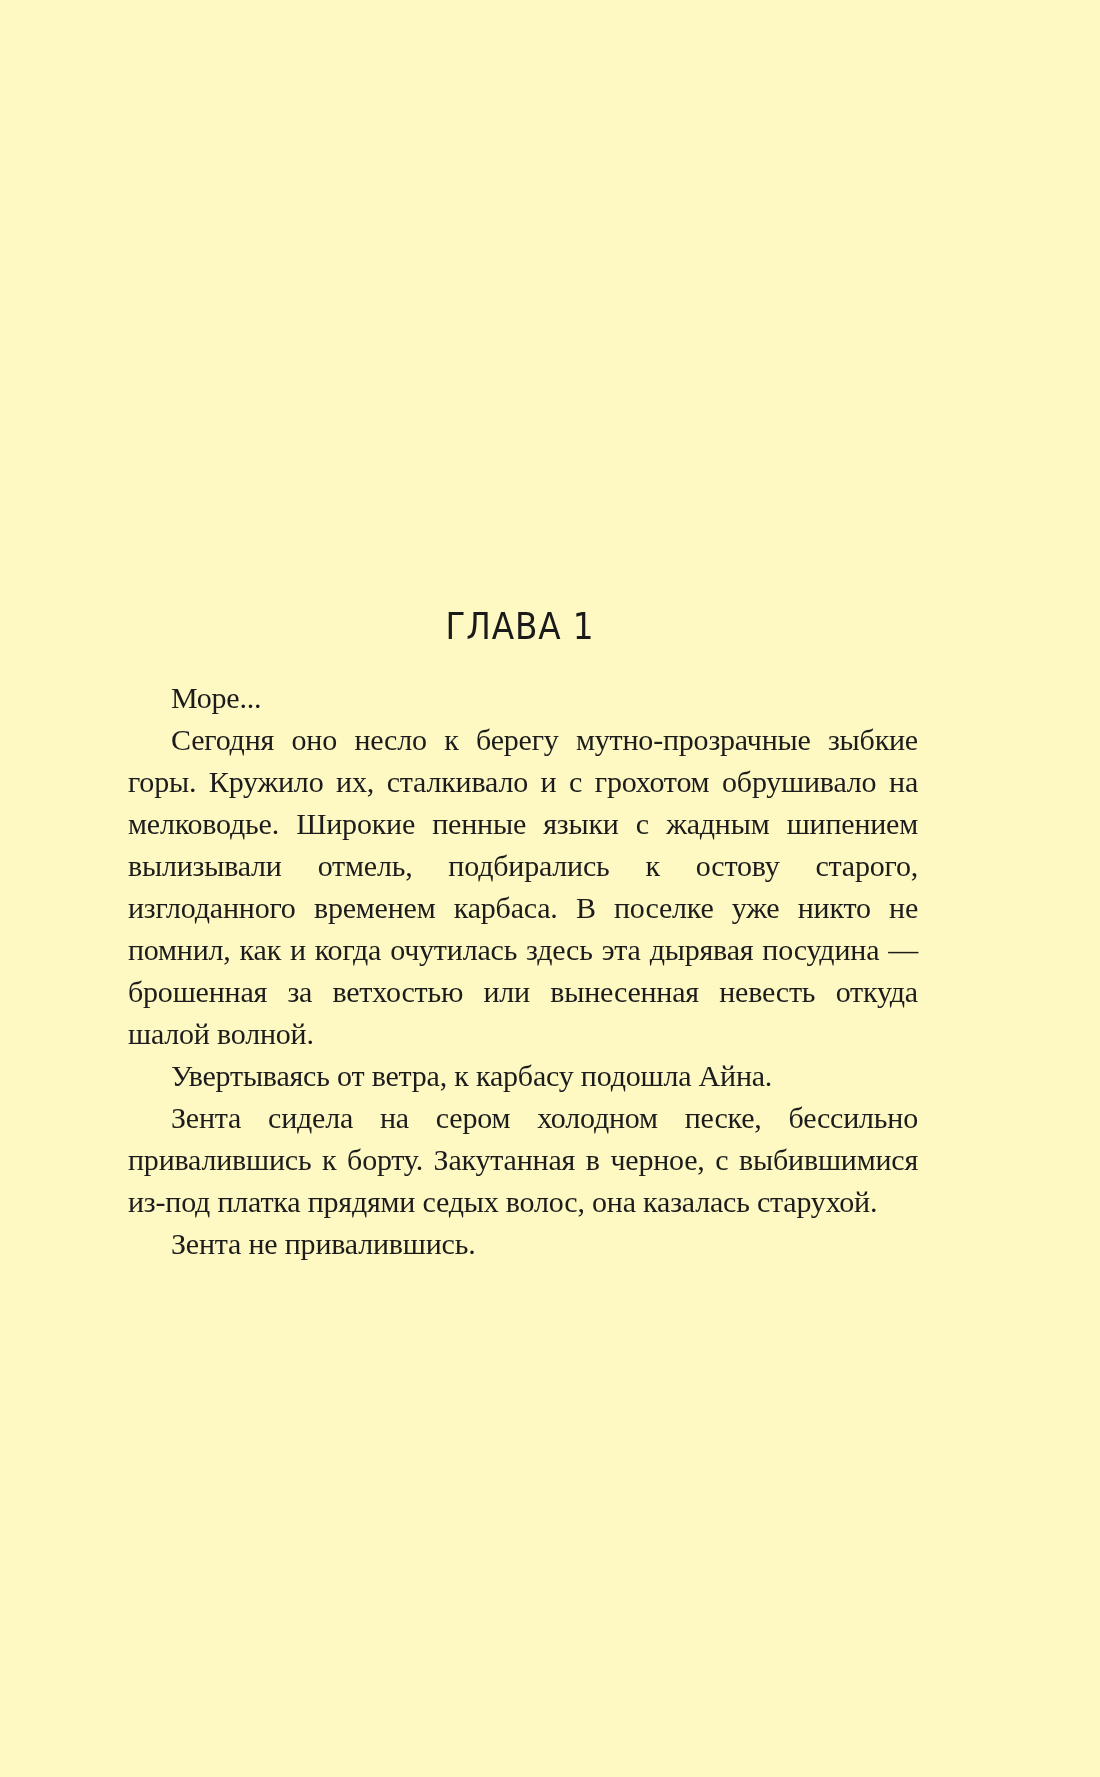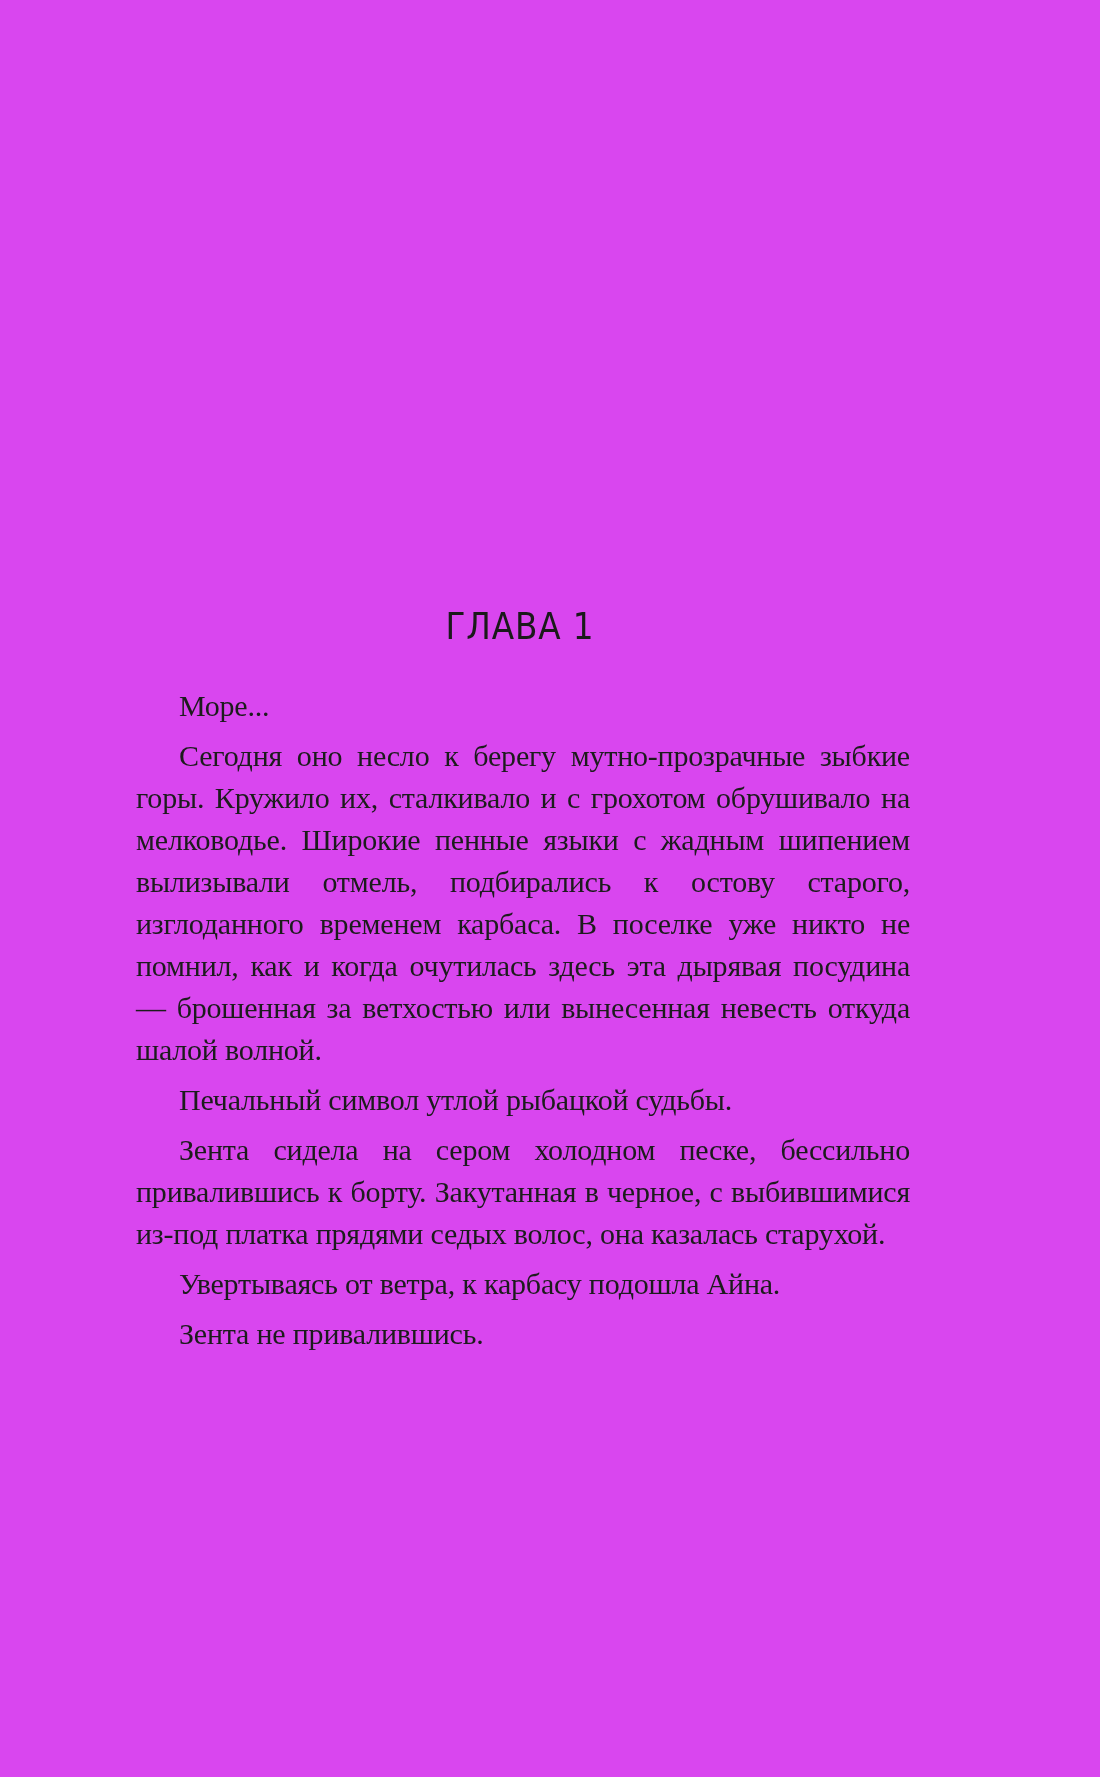--- a/index.html
+++ b/index.html
@@ -12,21 +12,21 @@
       height: 1777px;
       position: relative;
       overflow: hidden;
     }
     .page {
       position: absolute;
       left: 0;
       top: 0;
       width: 1100px;
       height: 1777px;
-      background: #d946ef;
+      background: #fef9c3;
     }
     .chapter-title {
       position: absolute;
       left: 0;
       top: 604px;
       width: 1040px;
       text-align: center;
       font-family: "DejaVu Sans", sans-serif;
       font-size: 38px;
       font-weight: normal;
@@ -40,35 +40,34 @@
       position: absolute;
       left: 128px;
       top: 677px;
       width: 790px;
       font-family: "Liberation Serif", serif;
       font-size: 30px;
       line-height: 42px;
       color: #1c1c1c;
     }
     .body-text p {
-      margin: 8px;
+      margin: 0;
       text-indent: 43px;
       text-align: justify;
       text-align-last: left;
       letter-spacing: -0.2px;
       word-spacing: 0px;
     }
   </style>
 </head>
 <body>
 
 <div class="page">
   <h1 class="chapter-title">ГЛАВА 1</h1>
 
   <div class="body-text">
     <p>Море...</p>
     <p>Сегодня оно несло к берегу мутно-прозрачные зыбкие горы. Кружило их, сталкивало и с грохотом обрушивало на мелководье. Широкие пенные языки с жадным шипением вылизывали отмель, подбирались к остову старого, изглоданного временем карбаса. В поселке уже никто не помнил, как и когда очутилась здесь эта дырявая посудина — брошенная за ветхостью или вынесенная невесть откуда шалой волной.</p>
-    <p>Печальный символ утлой рыбацкой судьбы.</p>
+    <p>Увертываясь от ветра, к карбасу подошла Айна.</p>
     <p>Зента сидела на сером холодном песке, бессильно привалившись к борту. Закутанная в черное, с выбившимися из-под платка прядями седых волос, она казалась старухой.</p>
-    <p>Увертываясь от ветра, к карбасу подошла Айна.</p>
     <p>Зента не привалившись.</p>
   </div>
 </div>
 
 </body></html>

